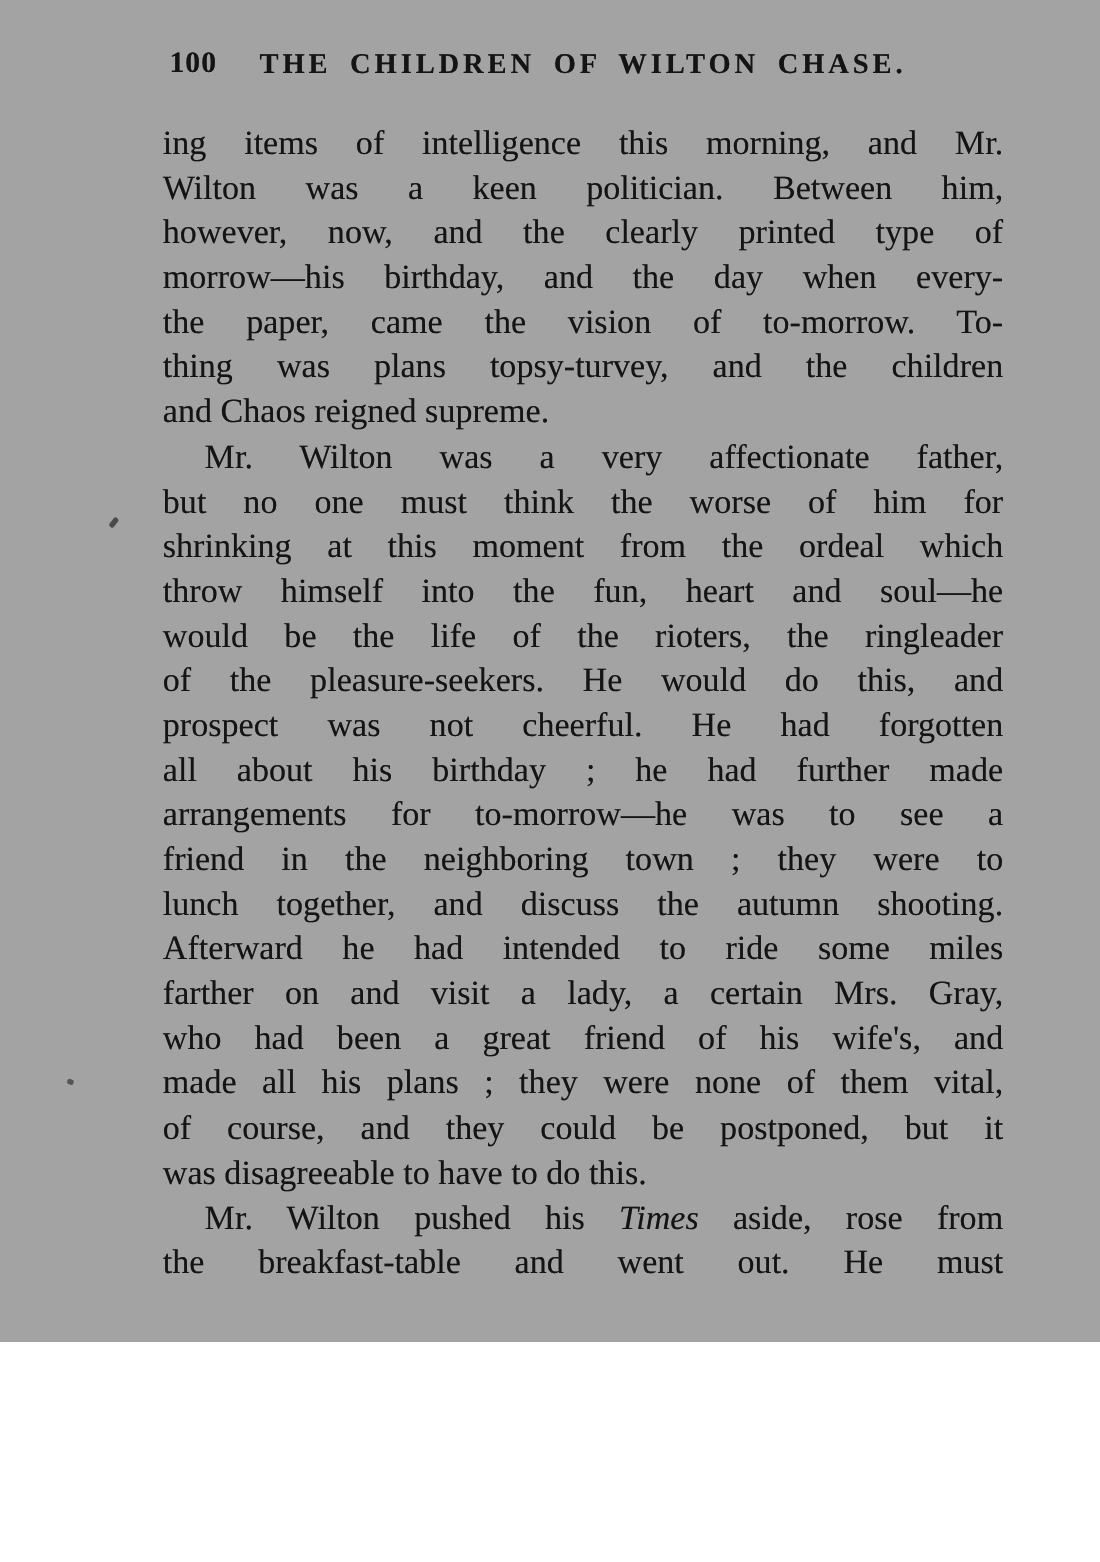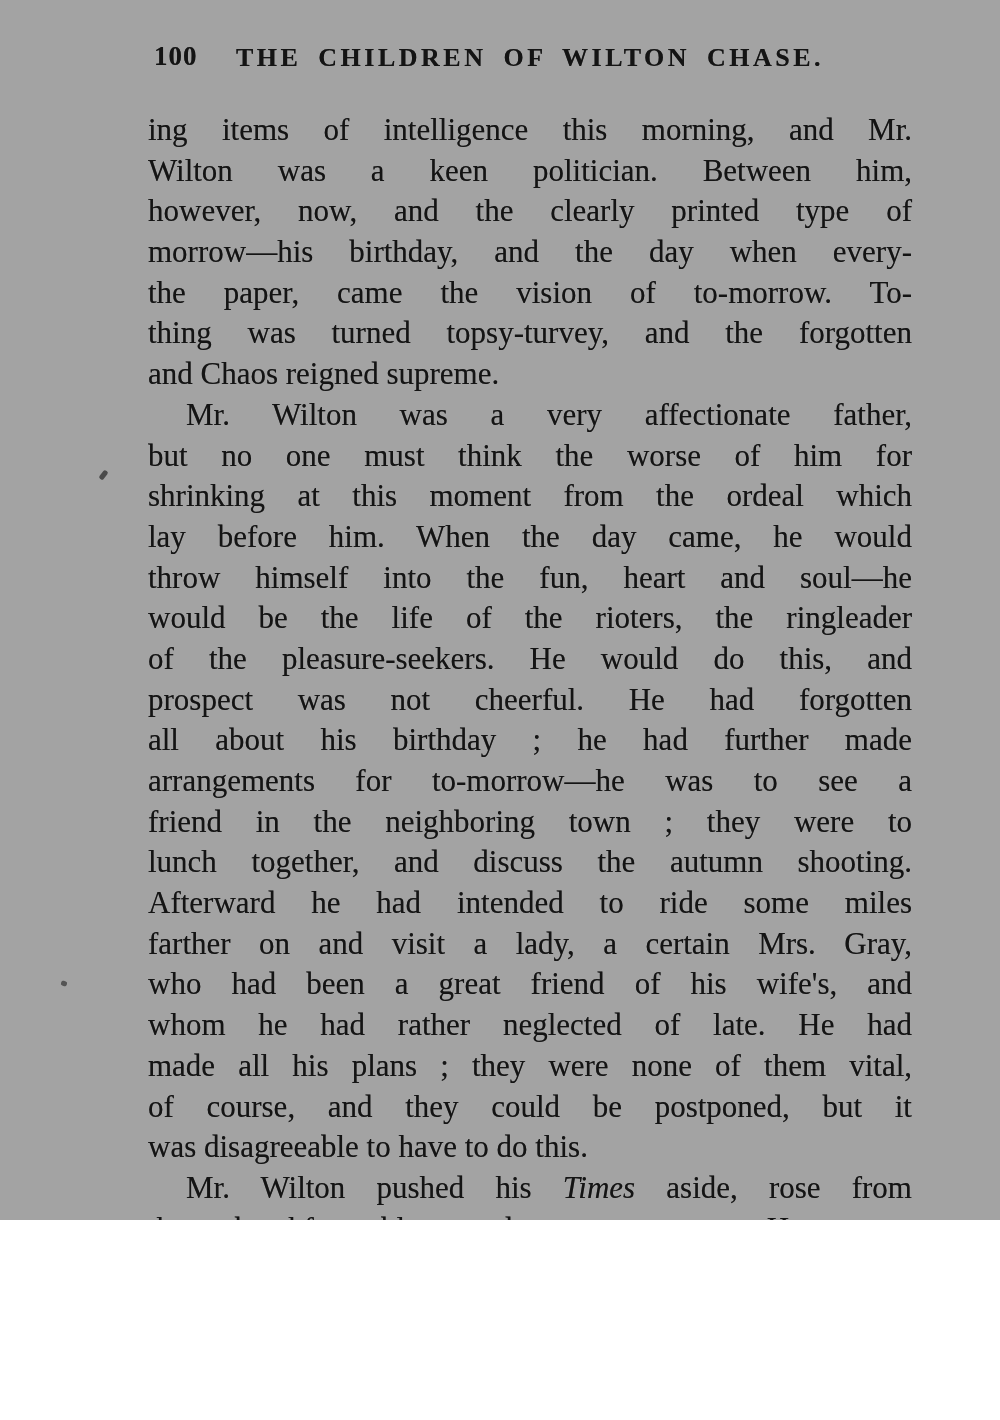--- a/index.html
+++ b/index.html
@@ -92,40 +92,38 @@
     <span class="running-title">THE CHILDREN OF WILTON CHASE.</span>
   </header>
 
   <main class="text-block" id="text-block">
       <div class="paragraph">
         <div class="line"><span>ing items of intelligence this morning, and Mr.</span></div>
         <div class="line"><span>Wilton was a keen politician.  Between him,</span></div>
         <div class="line"><span>however, now, and the clearly printed type of</span></div>
         <div class="line"><span>morrow—his birthday, and the day when every-</span></div>
         <div class="line"><span>the paper, came the vision of to-morrow.  To-</span></div>
-        <div class="line"><span>thing was turned topsy-turvey, and the forgotten</span></div>
+        <div class="line"><span>thing was plans topsy-turvey, and the children</span></div>
         <div class="line last"><span>and Chaos reigned supreme.</span></div>
       </div>
       <div class="paragraph">
         <div class="line indent"><span>Mr. Wilton was a very affectionate father,</span></div>
         <div class="line"><span>but no one must think the worse of him for</span></div>
         <div class="line"><span>shrinking at this moment from the ordeal which</span></div>
-        <div class="line"><span>lay before him.  When the day came, he would</span></div>
         <div class="line"><span>throw himself into the fun, heart and soul—he</span></div>
         <div class="line"><span>would be the life of the rioters, the ringleader</span></div>
         <div class="line"><span>of the pleasure-seekers.  He would do this, and</span></div>
         <div class="line"><span>prospect was not cheerful.  He had forgotten</span></div>
         <div class="line"><span>all about his birthday ; he had further made</span></div>
         <div class="line"><span>arrangements for to-morrow—he was to see a</span></div>
         <div class="line"><span>friend in the neighboring town ; they were to</span></div>
         <div class="line"><span>lunch together, and discuss the autumn shooting.</span></div>
         <div class="line"><span>Afterward he had intended to ride some miles</span></div>
         <div class="line"><span>farther on and visit a lady, a certain Mrs. Gray,</span></div>
         <div class="line"><span>who had been a great friend of his wife's, and</span></div>
-        <div class="line"><span>whom he had rather neglected of late.  He had</span></div>
         <div class="line"><span>made all his plans ; they were none of them vital,</span></div>
         <div class="line"><span>of course, and they could be postponed, but it</span></div>
         <div class="line last"><span>was disagreeable to have to do this.</span></div>
       </div>
       <div class="paragraph">
         <div class="line indent"><span>Mr. Wilton pushed his </span><i>Times</i><span> aside, rose from</span></div>
         <div class="line"><span>the breakfast-table and went out.  He must</span></div>
       </div>
     </main>
 

